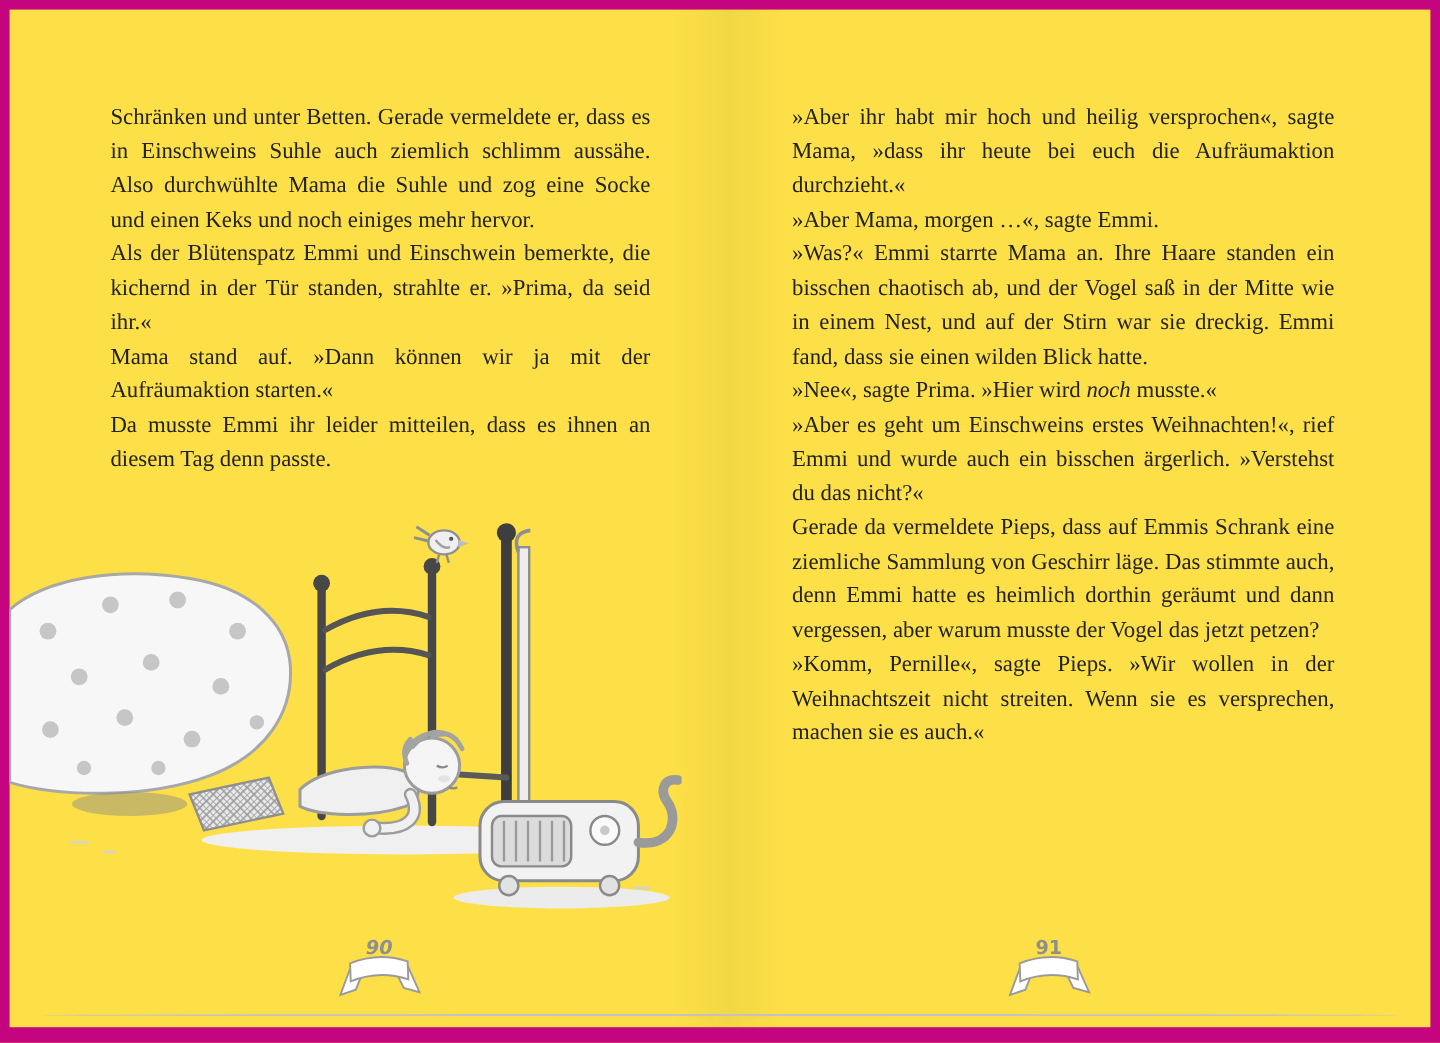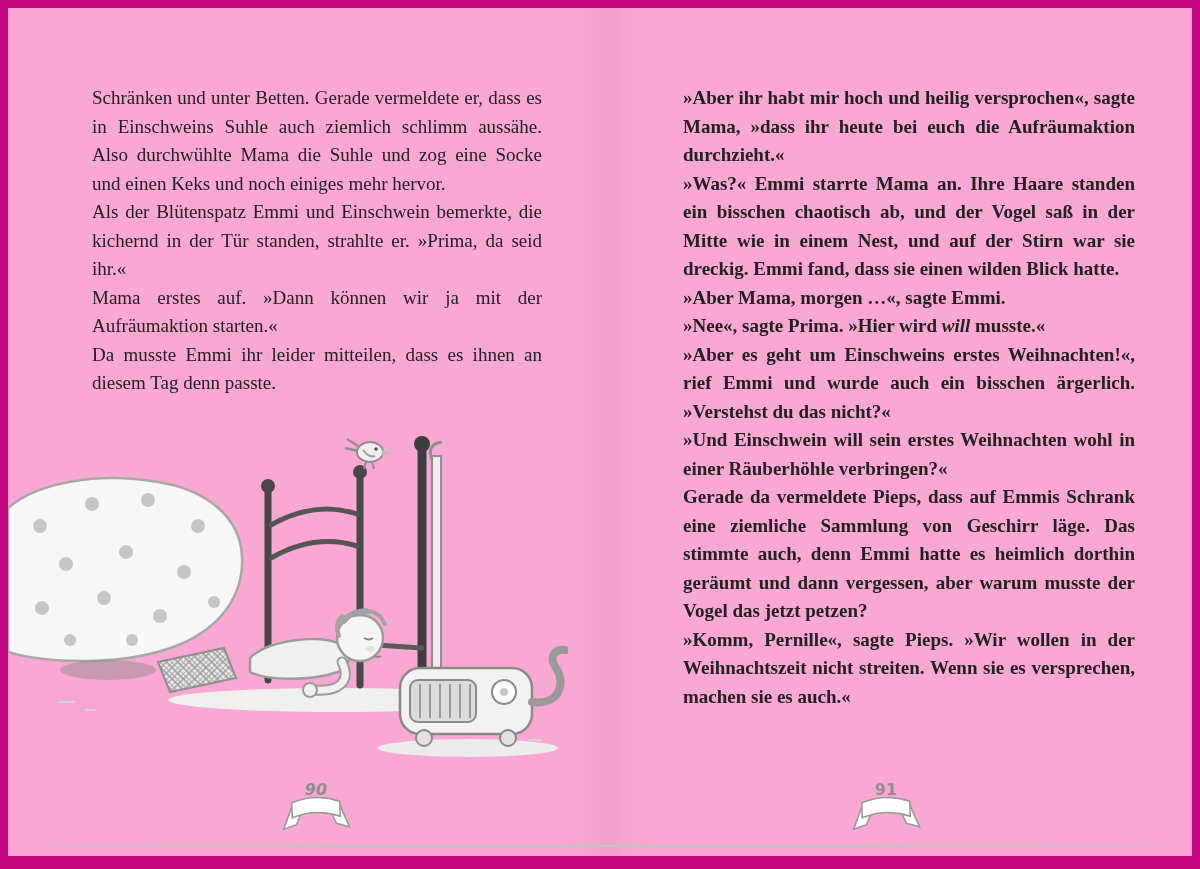--- a/index.html
+++ b/index.html
@@ -3,67 +3,67 @@
 <meta charset="utf-8">
 <style>
   html,body{margin:0;padding:0;}
   body{
     width:1200px;height:869px;position:relative;overflow:hidden;
     background:#c5057f;
     font-family:"Liberation Serif", serif;
   }
   .spread{
     position:absolute;left:8px;top:8px;width:1184px;height:848px;
-    background:#f9a8d4;
+    background:#fde047;
   }
   .gutter-shadow{
     position:absolute;left:552px;top:0;width:96px;height:100%;
     background:linear-gradient(90deg, rgba(0,0,0,0) 0%, rgba(0,0,0,0.045) 50%, rgba(0,0,0,0) 100%);
     pointer-events:none;
   }
   .page{position:absolute;top:0;width:592px;height:848px;}
   .page-left{left:0;}
   .page-right{left:592px;}
   .text{
     position:absolute;top:76px;
     font-size:19px;line-height:1.5;color:#222;
     text-align:justify;
     hyphens:auto;-webkit-hyphens:auto;
   }
   .page-left .text{left:84px;width:450px;}
-  .page-right .text{left:83px;width:452px;font-weight:bold;}
+  .page-right .text{left:60px;width:452px;}
   .text p{margin:0;}
   .it{font-style:italic;}
   .illustration{position:absolute;left:0;top:422px;width:560px;height:350px;}
   .pagenum{
     position:absolute;top:772px;width:72px;height:58px;text-align:center;
   }
   .page-left .pagenum{left:272px;font-style:italic;}
-  .page-right .pagenum{left:250px;text-align:center;}
+  .page-right .pagenum{left:238px;text-align:center;}
   .pagenum svg{display:block;}
   .pagenum text{
     font-family:"DejaVu Sans", sans-serif;
     font-size:16px;fill:#8f8f8f;font-weight:bold;
   }
   .page-edges{
     position:absolute;left:26px;right:26px;bottom:9px;height:0;
     border-bottom:2px solid #c2c2c2;border-radius:50%;
   }
 </style>
 </head>
 <body>
 
 <div class="spread">
   <div class="gutter-shadow"></div>
 
   <div class="page page-left">
     <div class="text">
         <p><span>Schränken und unter Betten. Gerade vermeldete er, dass es in Einschweins Suhle auch ziemlich schlimm aussähe. Also durchwühlte Mama die Suhle und zog eine Socke und einen Keks und noch einiges mehr hervor.</span></p>
         <p><span>Als der Blütenspatz Emmi und Einschwein bemerkte, die kichernd in der Tür standen, strahlte er. »Prima, da seid ihr.«</span></p>
-        <p><span>Mama erstes auf. »Dann können wir ja mit der Aufräumaktion starten.«</span></p>
+        <p><span>Mama stand auf. »Dann können wir ja mit der Aufräumaktion starten.«</span></p>
         <p><span>Da musste Emmi ihr leider mitteilen, dass es ihnen an diesem Tag denn passte.</span></p>
       </div>
 
     <div class="illustration">
       <svg width="560" height="350" viewBox="0 0 560 350" xmlns="http://www.w3.org/2000/svg">
         <defs>
           <pattern id="hatch" width="8" height="8" patternUnits="userSpaceOnUse" patternTransform="rotate(45 0 0)">
             <rect width="8" height="8" fill="#e9e9e9"></rect>
             <path d="M0 0H8M0 4H8M0 0V8M4 0V8" stroke="#9a9a9a" stroke-width="1.3"></path>
           </pattern>
@@ -152,25 +152,24 @@
           <path d="M12 22 Q36 13 60 22 L60 37 Q36 28 12 37 Z" fill="#ffffff" stroke="#9a9a9a" stroke-width="1.6"></path>
         </g>
         <text x="36" y="15" text-anchor="middle">90</text>
       </svg>
     </div>
   </div>
 
   <div class="page page-right">
     <div class="text">
         <p><span>»Aber ihr habt mir hoch und heilig versprochen«, sagte Mama, »dass ihr heute bei euch die Aufräumaktion durchzieht.«</span></p>
+        <p><span>»Aber Mama, morgen …«, sagte Emmi.</span></p>
         <p><span>»Was?« Emmi starrte Mama an. Ihre Haare standen ein bisschen chaotisch ab, und der Vogel saß in der Mitte wie in einem Nest, und auf der Stirn war sie dreckig. Emmi fand, dass sie einen wilden Blick hatte.</span></p>
-        <p><span>»Aber Mama, morgen …«, sagte Emmi.</span></p>
-        <p><span>»Nee«, sagte Prima. »Hier wird </span><span class="it">will</span><span> musste.«</span></p>
+        <p><span>»Nee«, sagte Prima. »Hier wird </span><span class="it">noch</span><span> musste.«</span></p>
         <p><span>»Aber es geht um Einschweins erstes Weihnachten!«, rief Emmi und wurde auch ein bisschen ärgerlich. »Verstehst du das nicht?«</span></p>
-        <p><span>»Und Einschwein will sein erstes Weihnachten wohl in einer Räuberhöhle verbringen?«</span></p>
         <p><span>Gerade da vermeldete Pieps, dass auf Emmis Schrank eine ziemliche Sammlung von Geschirr läge. Das stimmte auch, denn Emmi hatte es heimlich dorthin geräumt und dann vergessen, aber warum musste der Vogel das jetzt petzen?</span></p>
         <p><span>»Komm, Pernille«, sagte Pieps. »Wir wollen in der Weihnachtszeit nicht streiten. Wenn sie es versprechen, machen sie es auch.«</span></p>
       </div>
 
     <div class="pagenum">
       <svg width="72" height="58" viewBox="0 0 72 58" xmlns="http://www.w3.org/2000/svg">
         <g transform="rotate(-2 36 30)">
           <path d="M12 26 L3 48 L16 44 L20 35 Z" fill="#ffffff" stroke="#9a9a9a" stroke-width="1.6"></path>
           <path d="M60 26 L69 48 L56 44 L52 35 Z" fill="#ffffff" stroke="#9a9a9a" stroke-width="1.6"></path>
           <path d="M12 22 Q36 13 60 22 L60 37 Q36 28 12 37 Z" fill="#ffffff" stroke="#9a9a9a" stroke-width="1.6"></path>

